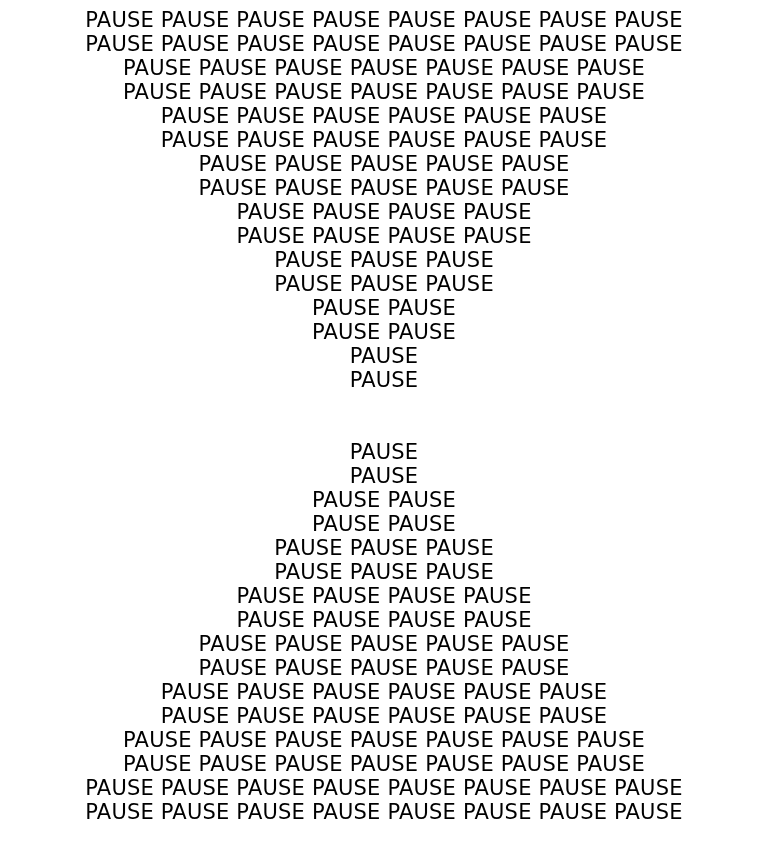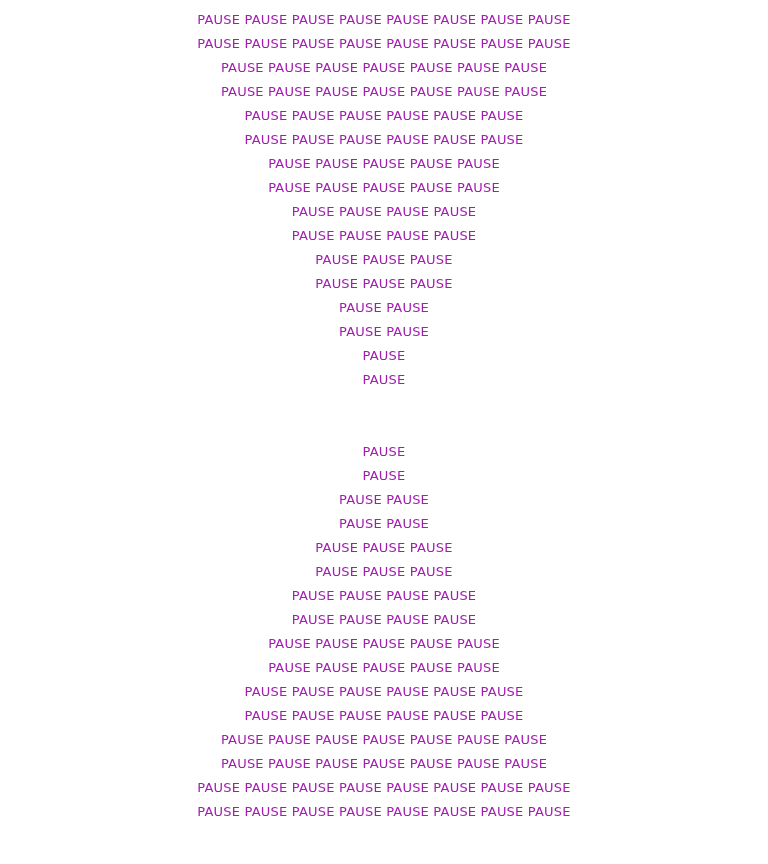--- a/index.html
+++ b/index.html
@@ -17,26 +17,26 @@
   #pattern {
     width: 768px;
     box-sizing: border-box;
     padding-top: 8px;
     display: flex;
     flex-direction: column;
     align-items: center;
   }
   .pause-line {
     font-family: "DejaVu Sans", sans-serif;
-    font-size: 13px;
+    font-size: 21px;
     line-height: 24px;
     letter-spacing: 0.2px;
     white-space: nowrap;
     text-align: center;
-    color: #a21caf;
+    color: #000000;
   }
   .spacer-line {
     height: 24px;
   }
 </style>
 </head>
 <body>
 
 <div id="pattern">
     <div class="pause-line">PAUSE PAUSE PAUSE PAUSE PAUSE PAUSE PAUSE PAUSE</div>

